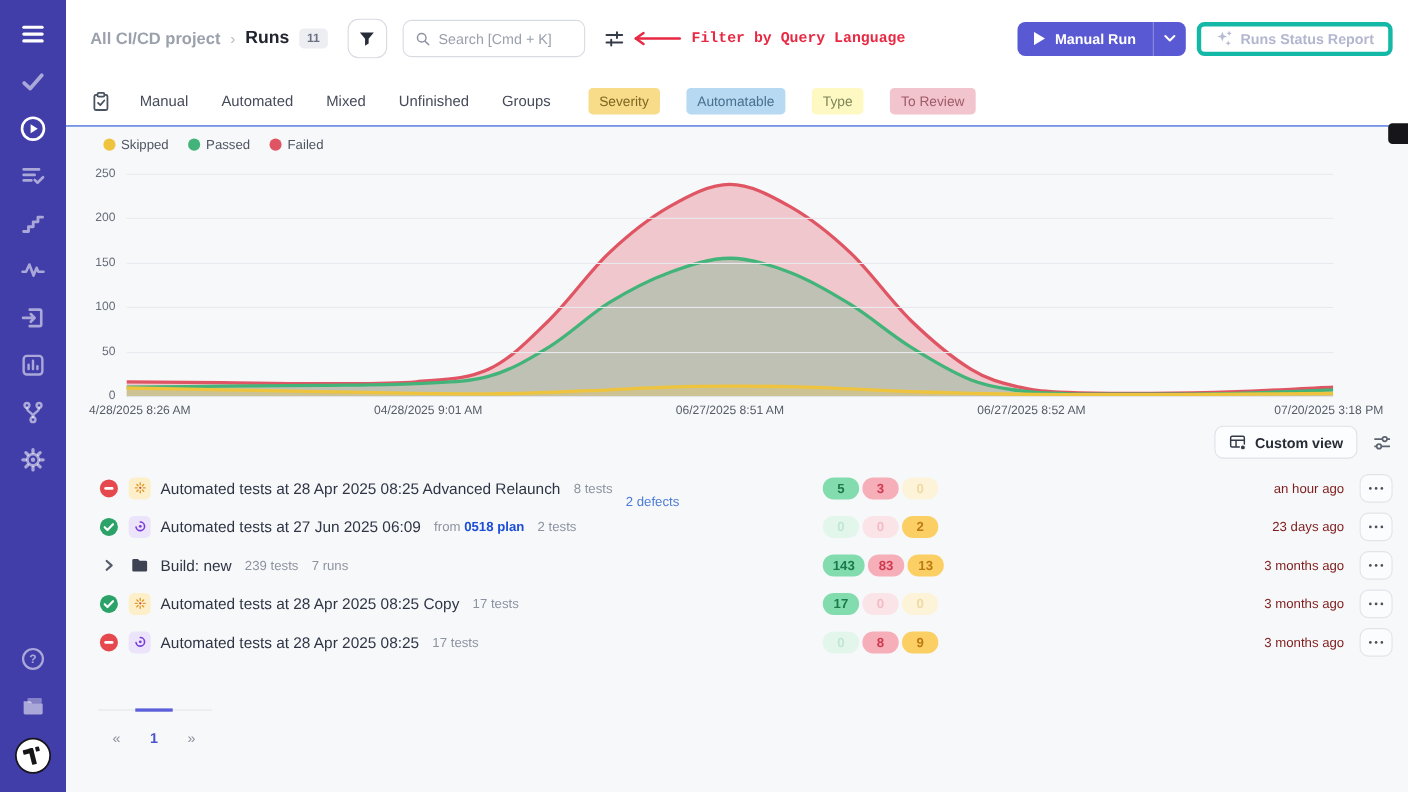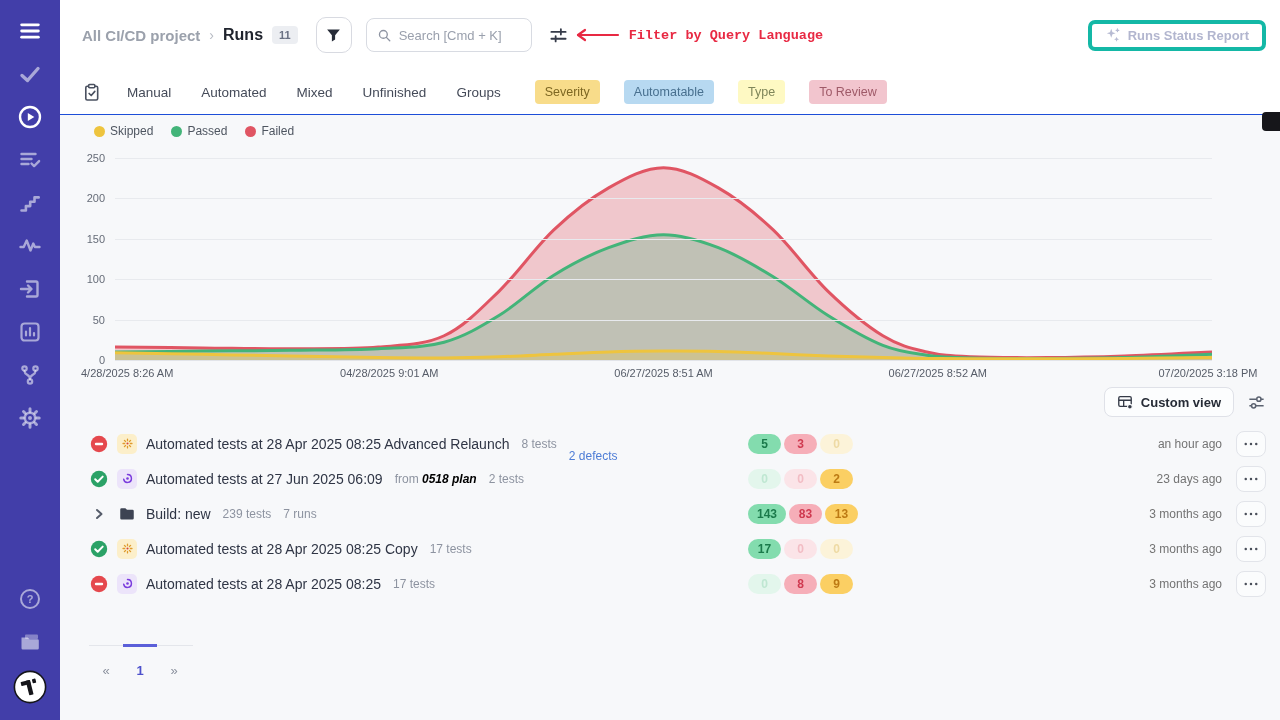--- a/index.html
+++ b/index.html
@@ -91,32 +91,32 @@
   .st.show, .av.show { display:flex; }
   .st { width:18px; height:18px; margin-right:5px; }
   .st-group { background:none; border:none; cursor:pointer; }
   .av { width:20px; height:20px; margin-left:4px; margin-right:7px; border-radius:5px; }
   .av-sparkle { background:#FCEFCA; }
   .av-spiral { background:#ECE4FA; }
   .av-folder { background:none; }
   .run-title { font-size:14px; color:#2F3545; margin-left:2px; white-space:nowrap; }
   .run-meta { display:flex; gap:12px; margin-left:12px; align-items:center; }
   .meta-item { font-size:12px; color:#8D93A0; white-space:nowrap; }
-  .meta-item b { color:#000000;font-style:italic; }
+  .meta-item b { color:#1d4ed8; }
   .meta-item.link { color:#4D7CD6; cursor:pointer;margin-top:24px; }
   .badges { position:absolute; left:688px; display:flex; gap:3px; }
   .badge { min-width:33px; height:20px; padding:0 9px; border-radius:10px; display:flex; align-items:center;
            justify-content:center; font-size:12px; font-weight:700; }
   .badge.g.solid { background:#83DCAE; color:#1B7A4B; }
   .badge.g.faded { background:#E3F6EC; color:#BFE7D2; }
   .badge.r.solid { background:#F6AEB8; color:#CF3A50; }
   .badge.r.faded { background:#FBE4E8; color:#F2BCC4; }
   .badge.y.solid { background:#FBCF63; color:#BD7A14; }
   .badge.y.faded { background:#FCF3D9; color:#EEDAA4; }
-  .run-time { position:absolute; right:58px; font-size:12px; color:#737373; }
+  .run-time { position:absolute; right:58px; font-size:12px; color:#7f1d1d; }
   .menu-btn { position:absolute; right:14px; width:30px; height:26px; border:1px solid #E2E4EA; border-radius:8px;
               background:#fbfcfd; display:flex; align-items:center; justify-content:center; cursor:pointer; }
 
   
   .pagination { display:flex; margin:44px 0 0 29px; border-top:1px solid #E4E6EB; width:104px; }
   .page-item { width:34px; height:40px; background:none; border:none; border-top:3px solid transparent;
                margin-top:-2px; cursor:pointer; font-size:13px; color:#8B919E; padding-top:10px; text-align:center;
                font-family:"Liberation Sans", sans-serif; }
   .page-item.active { border-top-color:#5B5FD9; color:#4D51CC; font-weight:600; }
 
@@ -261,20 +261,33 @@
       <div class="annotation">
         <svg width="46" height="16" viewBox="0 0 46 16">
             <g stroke="#E82943" stroke-width="2.2" fill="none" stroke-linecap="round" stroke-linejoin="round">
               <path d="M44 8H4"></path>
               <path d="M11 3L4 8l7 5"></path>
             </g>
           </svg>
         <span class="annotation-text">Filter by Query Language</span>
       </div>
       <div class="topbar-right">
+        <div class="manual-run">
+          <button class="manual-run-main">
+            <svg viewBox="0 0 10 12" width="10" height="12">
+                <path d="M0 0l10 6-10 6z" fill="#fff"></path>
+              </svg>
+            <span>Manual Run</span>
+          </button>
+          <button class="manual-run-caret">
+            <svg viewBox="0 0 12 8" width="11" height="8">
+                <path d="M1.5 1.5L6 6l4.5-4.5" stroke="#fff" stroke-width="2" fill="none" stroke-linecap="round" stroke-linejoin="round"></path>
+              </svg>
+          </button>
+        </div>
         <button class="report-btn">
           <svg viewBox="0 0 18 18" width="16" height="16">
               <g fill="#B7BBD3">
                 <path d="M7 2l1.4 3.8L12 7l-3.6 1.2L7 12 5.6 8.2 2 7l3.6-1.2z"></path>
                 <path d="M13 11l.8 2 2 .8-2 .8-.8 2-.8-2-2-.8 2-.8z"></path>
               </g>
               <g stroke="#B7BBD3" stroke-width="1.4" stroke-linecap="round">
                 <path d="M14 2.2v3M12.5 3.7h3"></path>
               </g>
             </svg>

